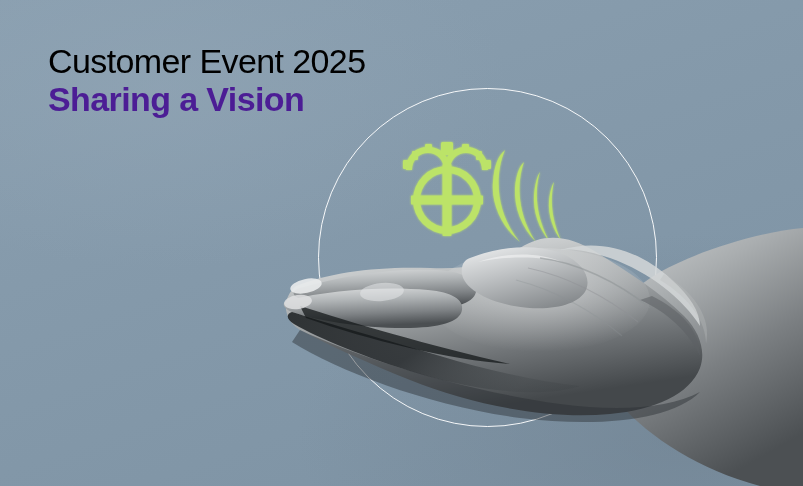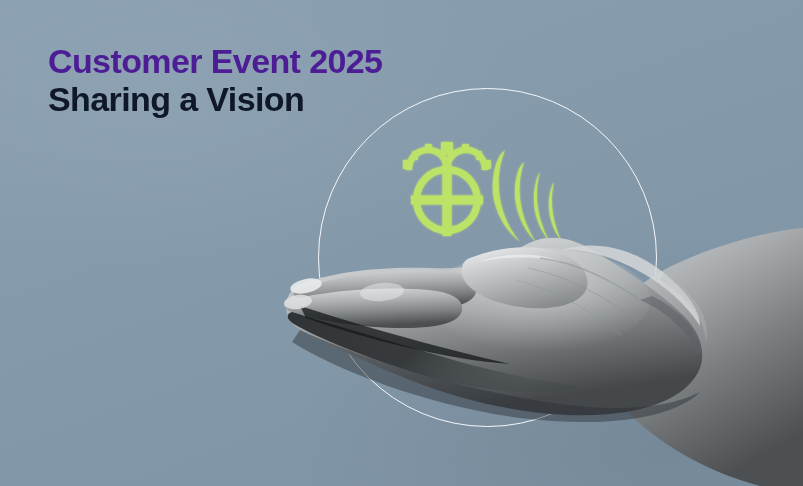--- a/index.html
+++ b/index.html
@@ -67,28 +67,28 @@
     top: 42px;
     margin: 0;
     letter-spacing: -0.6px;
     line-height: 1.12;
     z-index: 8;
     user-select: none;
   }
   .headline .l1 {
     display: block;
     font-size: 34px;
-    font-weight: 700;
-    color: #4c1d95;
+    font-weight: 400;
+    color: #000000;
   }
   .headline .l2 {
     display: block;
     font-size: 34px;
     font-weight: 700;
-    color: #0f172a;
+    color: #4c1d95;
   }
 </style>
 </head>
 <body>
 
 <div id="slide">
 
   <div class="bg-wash"></div>
 
   <div class="ring"></div>

